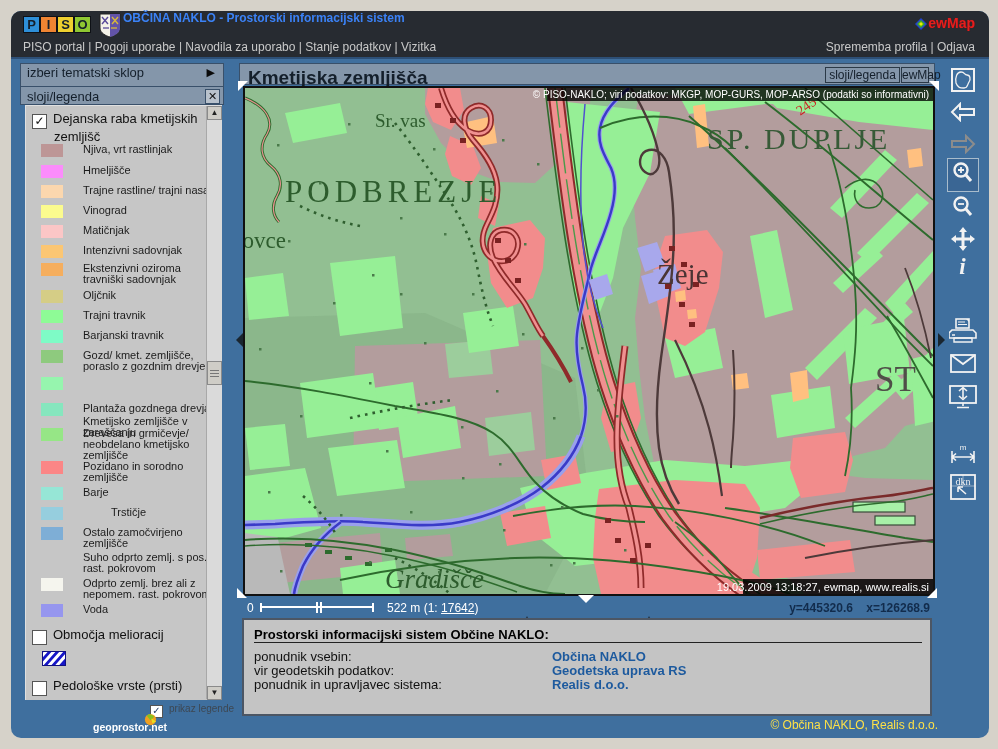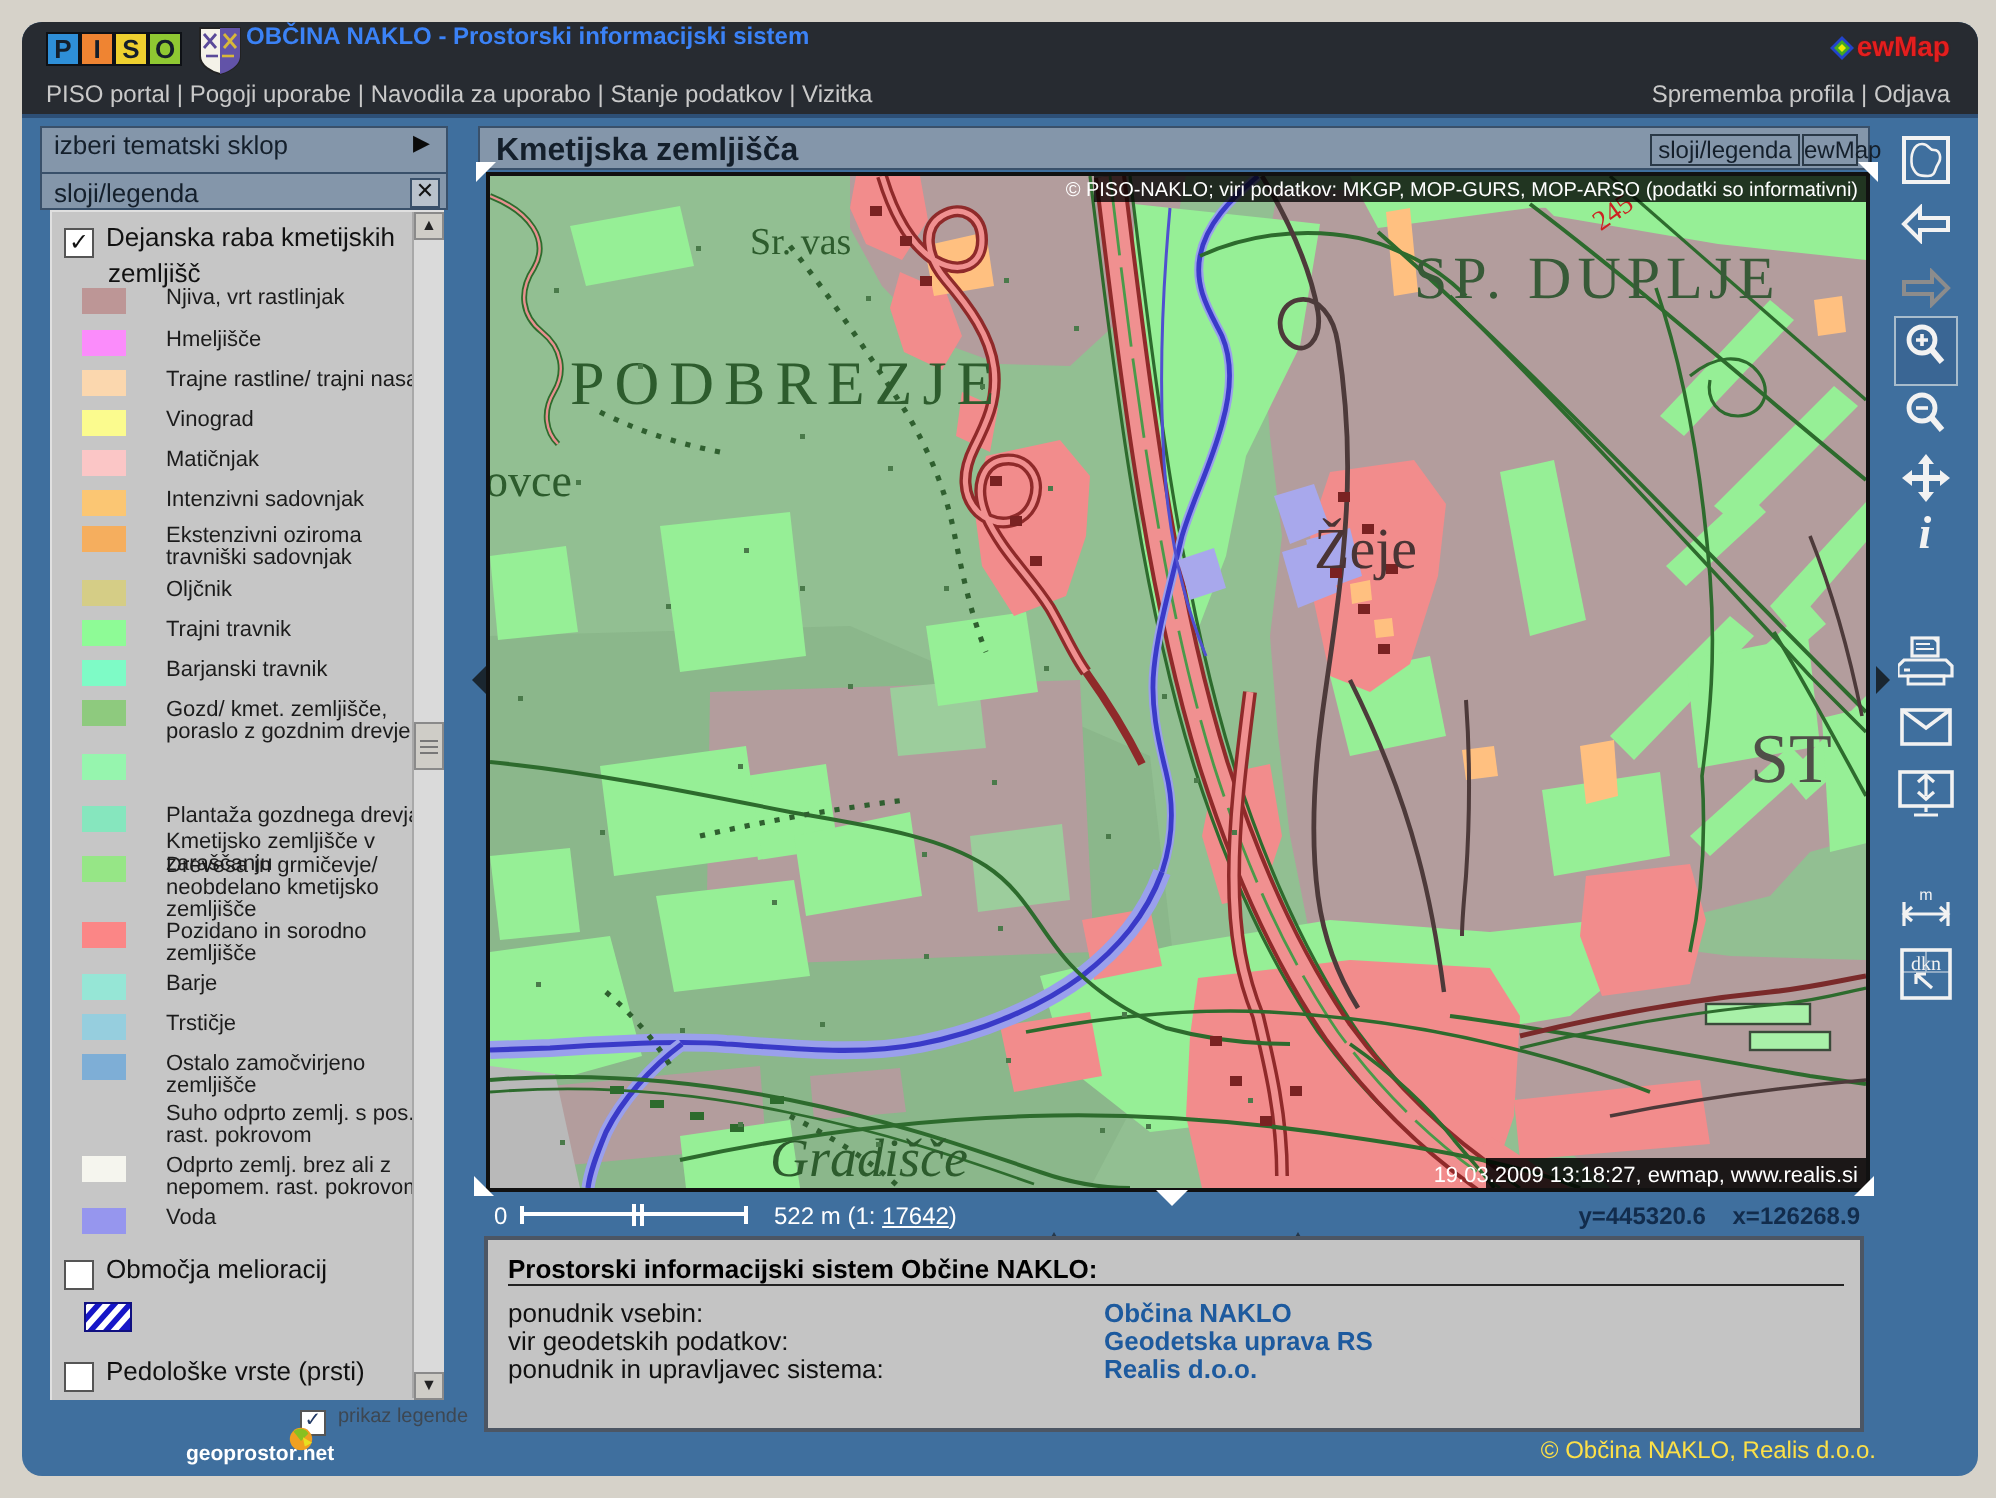--- a/index.html
+++ b/index.html
@@ -20,21 +20,21 @@
 .cb{display:inline-block;width:13px;height:13px;background:#fff;border:1px solid #555;vertical-align:-2px;margin-right:6px;text-align:center;line-height:12px;font-size:12px;color:#111;}
 .sw{position:absolute;left:15px;width:22px;height:13px;}
 .lbl{position:absolute;left:57px;font-size:11px;color:#1c1c1c;line-height:11px;white-space:nowrap;}
 #sbar{position:absolute;right:0px;top:0px;width:15px;height:593px;background:#dadada;border-left:1px solid #a8a8a8;}
 .sbtn{position:absolute;width:15px;z-index:3;height:14px;background:#cfcdc7;border:1px solid #8a8a8a;box-sizing:border-box;font-size:8px;color:#222;text-align:center;line-height:12px;}
 #sthumb{position:absolute;right:0px;top:255px;width:15px;z-index:3;height:24px;background:#cfcdc7;border:1px solid #8a8a8a;box-sizing:border-box;}
 #prikaz{position:absolute;left:139px;top:692px;font-size:10px;color:#3d4752;}
 #geop{position:absolute;left:82px;top:710px;font-size:10.5px;font-weight:bold;color:#fff;}
 
 #maphdr{position:absolute;left:228px;top:52px;width:696px;height:22px;background:#8496aa;border:1px solid #39506a;box-sizing:border-box;}
-#maphdr b{position:absolute;left:8px;top:3px;font-size:16px;color:#141f2b;}
+#maphdr b{position:absolute;left:8px;top:3px;font-size:19px;color:#141f2b;}
 .mbtn{position:absolute;top:3px;height:14px;border:1px solid #2a3947;font-size:12px;color:#141f2b;line-height:14px;text-align:center;}
 
 #mapframe{position:absolute;left:232px;top:75px;width:692px;height:510px;background:#99c599;border:2px solid #111;box-sizing:border-box;}
 
 #scalerow{position:absolute;left:236px;top:590px;height:14px;color:#fff;font-size:12px;}
 #coords{position:absolute;right:59px;top:590px;color:#122c4c;font-size:12px;font-weight:bold;}
 #draghandle{position:absolute;left:523px;top:607px;width:108px;height:5px;border-top:2px dotted #26384a;}
 #infopanel{position:absolute;left:231px;top:607px;width:690px;height:98px;background:#c4c4c4;border:2px solid #4c5664;box-sizing:border-box;}
 #infopanel .t{position:absolute;left:10px;top:7px;font-size:13px;font-weight:bold;color:#000;}
 #infopanel .hr{position:absolute;left:10px;top:22px;width:668px;height:1px;background:#222;}
@@ -104,21 +104,21 @@
 <div class="lbl" style="top:285px;margin-top:25px;">Kmetijsko zemljišče v<br>zaraščanju</div>
 <div class="sw" style="top:297px;background:#86e6be;"></div>
 <div class="lbl" style="top:297px;">Plantaža gozdnega drevja</div>
 <div class="sw" style="top:322px;background:#96e686;"></div>
 <div class="lbl" style="top:322px;">Drevesa in grmičevje/<br>neobdelano kmetijsko<br>zemljišče</div>
 <div class="sw" style="top:355px;background:#fb8686;"></div>
 <div class="lbl" style="top:355px;">Pozidano in sorodno<br>zemljišče</div>
 <div class="sw" style="top:381px;background:#96e6d6;"></div>
 <div class="lbl" style="top:381px;">Barje</div>
 <div class="sw" style="top:401px;background:#96cede;"></div>
-<div class="lbl" style="top:401px;">Trstičje</div>
+<div class="lbl" style="top:401px;margin-left:28px;">Trstičje</div>
 <div class="sw" style="top:421px;background:#7eaed6;"></div>
 <div class="lbl" style="top:421px;">Ostalo zamočvirjeno<br>zemljišče</div>
 <div class="sw" style="top:446px;background:#c6c6c6;"></div>
 <div class="lbl" style="top:446px;">Suho odprto zemlj. s pos.<br>rast. pokrovom</div>
 <div class="sw" style="top:472px;background:#f5f5ee;"></div>
 <div class="lbl" style="top:472px;">Odprto zemlj. brez ali z<br>nepomem. rast. pokrovom</div>
 <div class="sw" style="top:498px;background:#9696ee;"></div>
 <div class="lbl" style="top:498px;">Voda</div>
 <div class="cbrow" style="top:521px;"><span class="cb">&nbsp;</span>Območja melioracij</div>
 <svg style="position:absolute;left:16px;top:545px;" width="24" height="15" viewBox="0 0 24 15">

